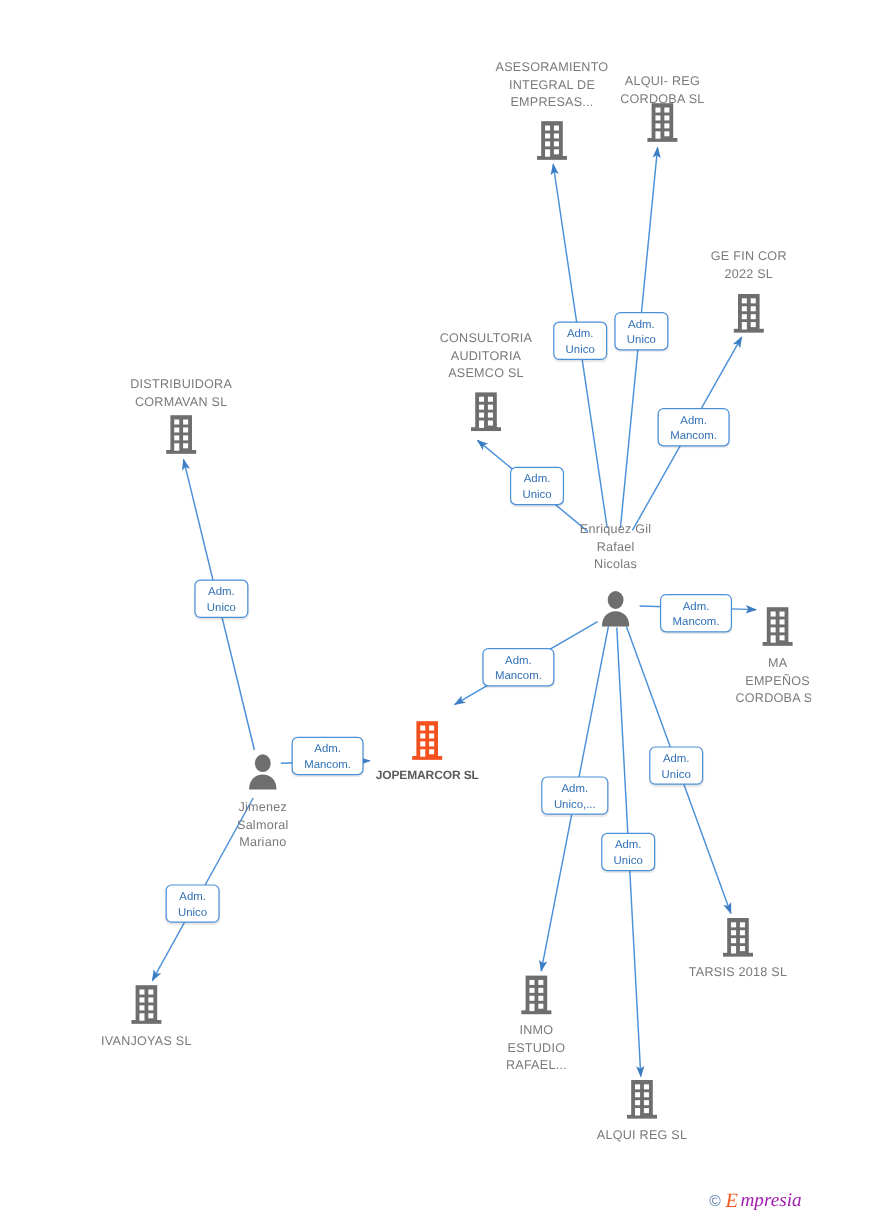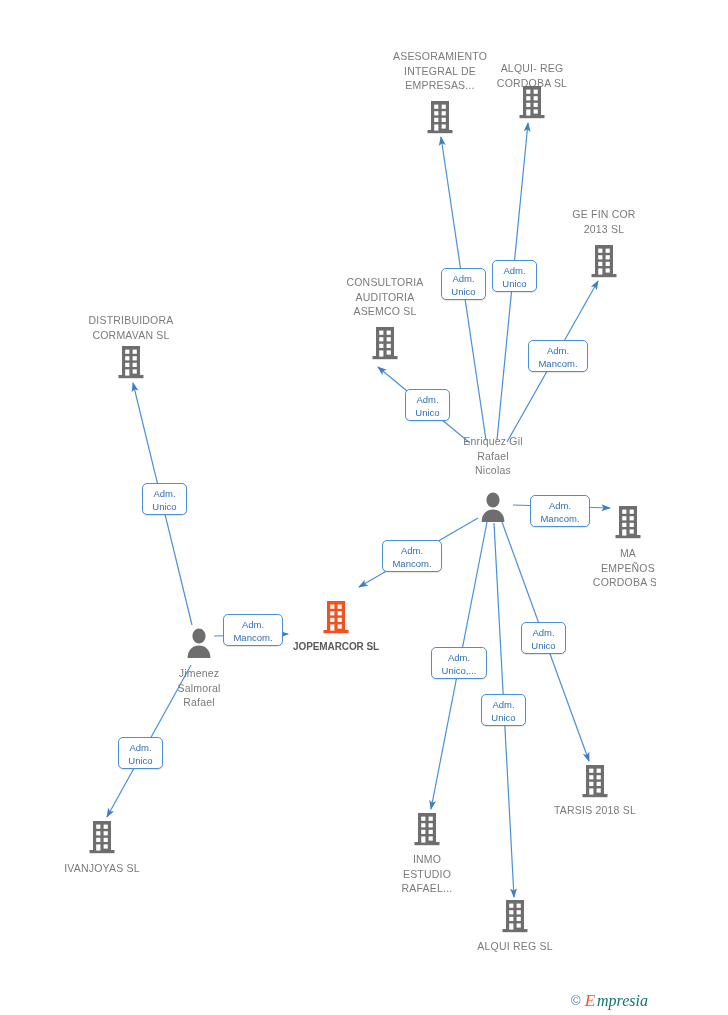--- a/index.html
+++ b/index.html
@@ -9,20 +9,21 @@
   }
   body {
     font-family: "Liberation Sans", sans-serif;
   }
   #canvas {
     position: relative;
     width: 656px;
     height: 1015px;
     background: #ffffff;
     overflow: hidden;
+    margin-left: 20px;
   }
   #edges {
     position: absolute;
     left: 0;
     top: 0;
     width: 728px;
     height: 1015px;
     pointer-events: none;
   }
   .node {
@@ -83,21 +84,21 @@
     font-size: 13px;
   }
   #watermark .wm-e {
     color: #f15a22;
     font-family: "Liberation Serif", serif;
     font-style: italic;
     font-size: 17px;
     line-height: 17px;
   }
   #watermark .wm-rest {
-    color: #0f766e;
+    color: #a21caf;
     font-family: "Liberation Serif", serif;
     font-style: italic;
     font-size: 16px;
     line-height: 16px;
     margin-left: -2px;
   }
 </style>
 </head>
 <body>
 
@@ -154,21 +155,21 @@
             <rect x="9.2" y="12.2" width="4.2" height="4.2" fill="#ffffff"></rect>
             <rect x="16.6" y="12.2" width="4.2" height="4.2" fill="#ffffff"></rect>
             <rect x="9.2" y="18.8" width="4.2" height="4.2" fill="#ffffff"></rect>
             <rect x="16.6" y="18.8" width="4.2" height="4.2" fill="#ffffff"></rect>
             <rect x="9.2" y="25.4" width="4.2" height="6.2" fill="#ffffff"></rect>
             <rect x="16.6" y="25.4" width="4.2" height="4.2" fill="#ffffff"></rect>
           </svg></span>
       </div>
       <div class="node caption-above" style="left: 604px; top: 207px; position: absolute;">
         <span class="caption" style="position: absolute; left: 0px; top: 0px; width: 140px;">GE FIN COR
-2013  SL</span>
+2022  SL</span>
         <span class="glyph" style="position: absolute; left: 0px; width: 140px; text-align: center; top: 36px;"><svg width="30" height="36" viewBox="0 0 30 36" xmlns="http://www.w3.org/2000/svg">
             <rect x="6" y="2" width="18" height="30" fill="#6e6e6e"></rect>
             <rect x="2.5" y="31" width="25" height="3.2" fill="#6e6e6e"></rect>
             <rect x="9.2" y="5.6" width="4.2" height="4.2" fill="#ffffff"></rect>
             <rect x="16.6" y="5.6" width="4.2" height="4.2" fill="#ffffff"></rect>
             <rect x="9.2" y="12.2" width="4.2" height="4.2" fill="#ffffff"></rect>
             <rect x="16.6" y="12.2" width="4.2" height="4.2" fill="#ffffff"></rect>
             <rect x="9.2" y="18.8" width="4.2" height="4.2" fill="#ffffff"></rect>
             <rect x="16.6" y="18.8" width="4.2" height="4.2" fill="#ffffff"></rect>
             <rect x="9.2" y="25.4" width="4.2" height="6.2" fill="#ffffff"></rect>
@@ -249,21 +250,21 @@
           </svg></span>
         <span class="caption" style="position: absolute; left: 0px; width: 140px; top: 40px;">JOPEMARCOR SL</span>
       </div>
       <div class="node" style="left: 199px; top: 627px;">
         <span class="glyph" style="position: absolute; left: 0px; width: 140px; text-align: center; top: 0px;"><svg width="26" height="32" viewBox="0 0 26 32" xmlns="http://www.w3.org/2000/svg">
             <ellipse cx="13" cy="9" rx="6.6" ry="7.4" fill="#6e6e6e"></ellipse>
             <path d="M1.6,31 C1.6,22.6 6.8,18.4 13,18.4 C19.2,18.4 24.4,22.6 24.4,31 Z" fill="#6e6e6e"></path>
           </svg></span>
         <span class="caption" style="position: absolute; left: 0px; width: 140px; top: 38px;">Jimenez
 Salmoral
-Rafael</span>
+Mariano</span>
       </div>
       <div class="node" style="left: 595px; top: 763px;">
         <span class="glyph" style="position: absolute; left: 0px; width: 140px; text-align: center; top: 0px;"><svg width="30" height="36" viewBox="0 0 30 36" xmlns="http://www.w3.org/2000/svg">
             <rect x="6" y="2" width="18" height="30" fill="#6e6e6e"></rect>
             <rect x="2.5" y="31" width="25" height="3.2" fill="#6e6e6e"></rect>
             <rect x="9.2" y="5.6" width="4.2" height="4.2" fill="#ffffff"></rect>
             <rect x="16.6" y="5.6" width="4.2" height="4.2" fill="#ffffff"></rect>
             <rect x="9.2" y="12.2" width="4.2" height="4.2" fill="#ffffff"></rect>
             <rect x="16.6" y="12.2" width="4.2" height="4.2" fill="#ffffff"></rect>
             <rect x="9.2" y="18.8" width="4.2" height="4.2" fill="#ffffff"></rect>

